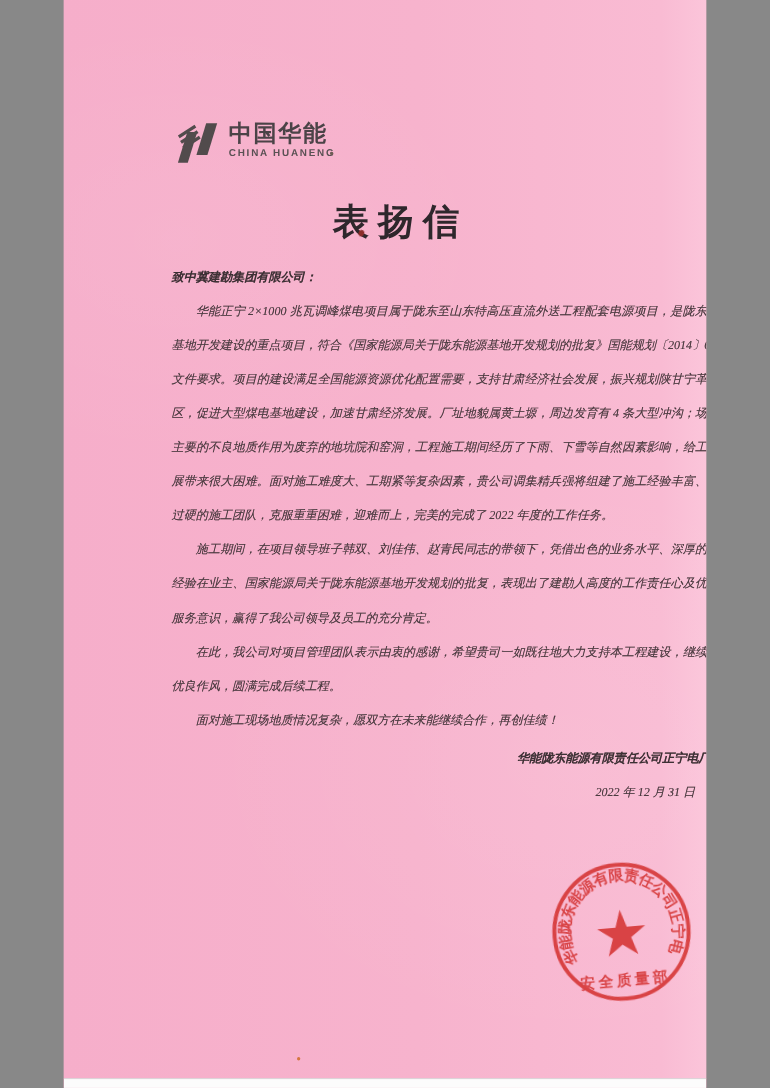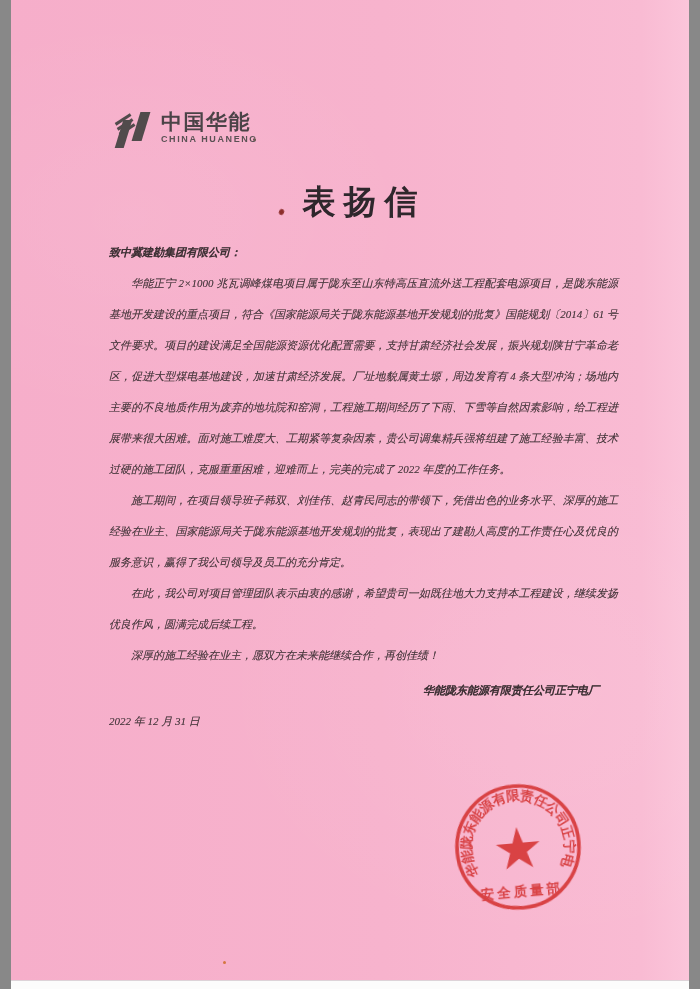--- a/index.html
+++ b/index.html
@@ -1,18 +1,18 @@
 <!DOCTYPE html>
 <html><head>
 <meta charset="utf-8">
 <style>
   html,body{margin:0;padding:0;background:#888;}
   .page{
     position:relative;
-    width:678px;height:989px;
+    width:584px;height:989px;
     margin:0 auto;
     overflow:hidden;
     background:
       radial-gradient(420px 300px at 18% 22%, rgba(255,255,255,0.05), rgba(255,255,255,0) 70%),
       radial-gradient(500px 380px at 80% 70%, rgba(255,255,255,0.06), rgba(255,255,255,0) 70%),
       linear-gradient(90deg, #f6aeca 0%, #f7b3cd 55%, #f9bbd3 93%, #fbc5da 100%),
       #f7b3cd;
     font-family:"Liberation Serif","DejaVu Serif",serif;
     color:#463a3e;
   }
@@ -54,21 +54,21 @@
     text-shadow:0 0 0.5px rgba(90,60,70,0.55);
     font-style:italic;
   }
   .body p{margin:0;}
   .greeting{font-weight:bold;color:#3c3034;}
   .para{text-indent:2em;}
   .signature{
     margin-top:4px;text-align:right;padding-right:19px;
     font-weight:bold;color:#3c3034;line-height:31px;
   }
-  .date{text-align:left;padding-right:33px;line-height:31px;color:#4a3b40;}
+  .date{text-align:right;padding-right:33px;line-height:31px;color:#4a3b40;}
   
   .stamp{
     position:absolute;left:432px;top:772px;width:150px;height:150px;
     transform:rotate(-5deg);
     opacity:0.82;
     mix-blend-mode:multiply;
     filter:blur(0.35px);
   }
   .stamp text{font-family:"Liberation Sans","DejaVu Sans",sans-serif;font-weight:bold;}
   
@@ -100,21 +100,21 @@
     </div>
   </div>
 
   <h1 class="title">表扬信</h1>
 
   <div class="body">
     <p class="greeting">致中冀建勘集团有限公司：</p>
     <p class="para">华能正宁 2×1000 兆瓦调峰煤电项目属于陇东至山东特高压直流外送工程配套电源项目，是陇东能源基地开发建设的重点项目，符合《国家能源局关于陇东能源基地开发规划的批复》国能规划〔2014〕61 号文件要求。项目的建设满足全国能源资源优化配置需要，支持甘肃经济社会发展，振兴规划陕甘宁革命老区，促进大型煤电基地建设，加速甘肃经济发展。厂址地貌属黄土塬，周边发育有 4 条大型冲沟；场地内主要的不良地质作用为废弃的地坑院和窑洞，工程施工期间经历了下雨、下雪等自然因素影响，给工程进展带来很大困难。面对施工难度大、工期紧等复杂因素，贵公司调集精兵强将组建了施工经验丰富、技术过硬的施工团队，克服重重困难，迎难而上，完美的完成了 2022 年度的工作任务。</p>
     <p class="para">施工期间，在项目领导班子韩双、刘佳伟、赵青民同志的带领下，凭借出色的业务水平、深厚的施工经验在业主、国家能源局关于陇东能源基地开发规划的批复，表现出了建勘人高度的工作责任心及优良的服务意识，赢得了我公司领导及员工的充分肯定。</p>
     <p class="para">在此，我公司对项目管理团队表示由衷的感谢，希望贵司一如既往地大力支持本工程建设，继续发扬优良作风，圆满完成后续工程。</p>
-    <p class="para">深厚的施工经验在业主，愿双方在未来能继续合作，再创佳绩！</p>
+    <p class="para">面对施工现场地质情况复杂，愿双方在未来能继续合作，再创佳绩！</p>
     <div class="signature">华能陇东能源有限责任公司正宁电厂</div>
     <div class="date">2022 年 12 月 31 日</div>
   </div>
 
   <svg class="stamp" viewBox="0 0 150 150" xmlns="http://www.w3.org/2000/svg">
     <circle cx="75" cy="75" r="61" fill="none" stroke="#d8362d" stroke-width="3.6"></circle>
     <path id="stamp-arc" d="M 34.3 98.5 A 47 47 0 1 1 115.7 98.5" fill="none"></path>
     <text fill="#d8362d" font-size="13.5" letter-spacing="-0.5">
       <textPath href="#stamp-arc" startOffset="0">华能陇东能源有限责任公司正宁电厂</textPath>
     </text>

